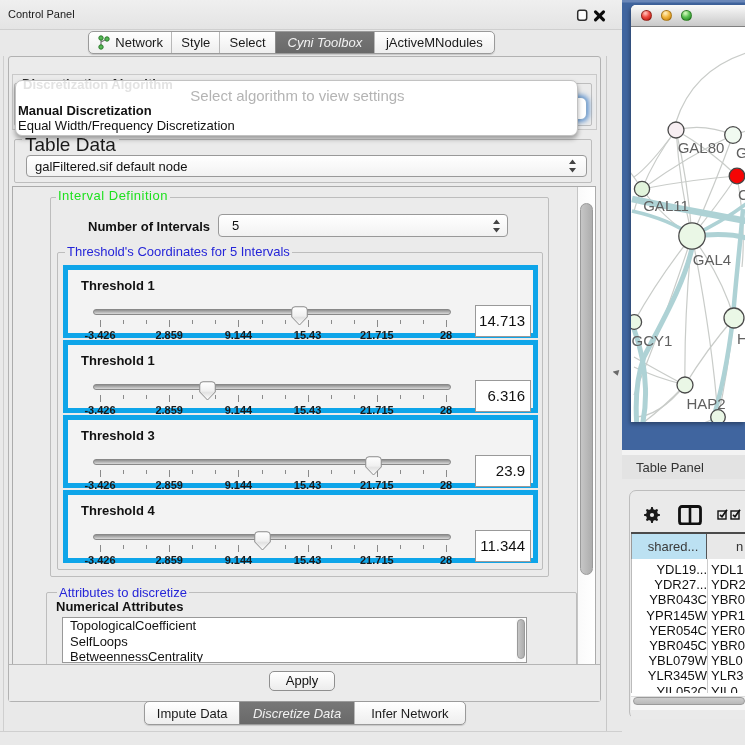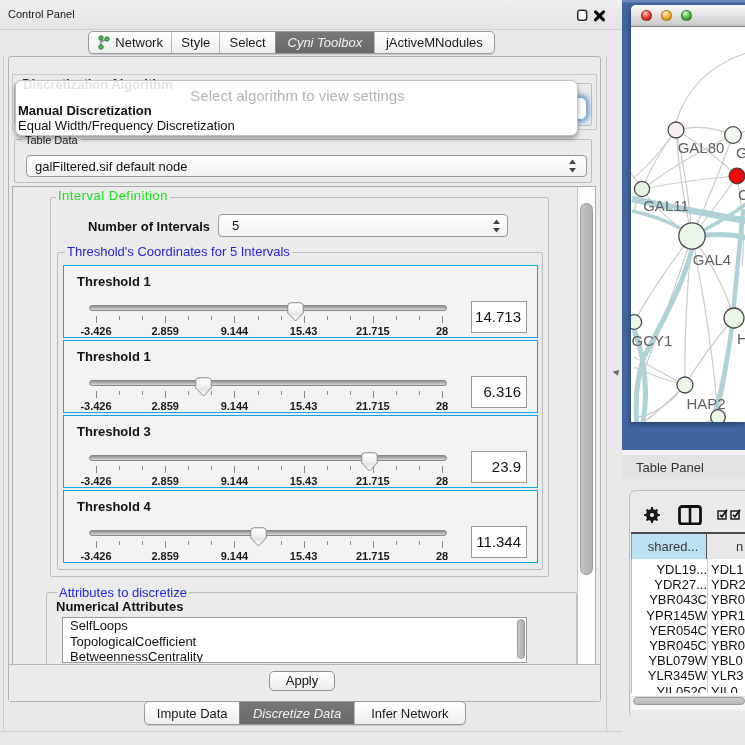--- a/index.html
+++ b/index.html
@@ -17,21 +17,21 @@
 .tabbar .dark { background:linear-gradient(#777777,#696969); color:#f2f2f2; border-left:1px solid #8a8a8a;font-style:italic; }
 
 #content { position:absolute; left:8px; top:56px; width:593px; height:646px;
   border:1px solid #b2b2b2; border-radius:3px; background:#ebebeb; }
 .group { position:absolute; border:1px solid #bdbdbd; border-radius:2px; }
 .combo { position:absolute; background:linear-gradient(#ffffff,#f2f2f2); border:1px solid #999;
   border-radius:4px; font-size:13px; color:#111; display:flex; align-items:center; padding-left:8px; }
 .spin { position:absolute; right:6px; top:50%; transform:translateY(-50%); width:9px; height:14px; }
 
 .tblock { position:absolute; left:63px; width:475px; height:73px; background:#f3f3f3;
-  border:1px solid #0ea5e9; }
+  border:5px solid #0ea5e9; }
 .ttitle { position:absolute; left:13px; top:8px; font-size:13px; font-weight:bold; color:#111; }
 .track { position:absolute; left:25px; top:39px; width:358px; height:6px; border-radius:3px;
   background:linear-gradient(#8f8f8f,#d9d9d9); border:1px solid #888; }
 .tick { position:absolute; width:1px; background:#8a8a8a; }
 .ticklab { position:absolute; width:60px; text-align:center; font-size:11px; font-weight:bold; color:#1a1a1a; }
 .thumb { position:absolute; top:36px; }
 .vbox { position:absolute; left:407px; top:35px; width:56px; height:32px; background:#fff;
   border:1px solid #999; font-size:15px; color:#111; text-align:right; line-height:30px; padding-right:5px; }
 
 #attrlist { position:absolute; left:62px; top:617px; width:465px; height:46px; background:#fff;
@@ -102,21 +102,21 @@
 <div id="content"></div>
 
 
 <div class="abs" style="left:12px;top:74px;width:585px;height:56px;border:1px solid #c9c9c9"></div>
 <div class="group" style="left:14px;top:83px;width:578px;height:43px"></div>
 <div class="abs" style="left:22px;top:76px;font-size:13px;font-weight:bold;color:#2a2a2a;z-index:5;clip-path:inset(0 0 8px 0)">Discretization Algorithm</div>
 <div class="abs" style="left:500px;top:97px;width:87px;height:23px;background:#fff;border:1px solid #86a9cc;border-radius:6px;box-shadow:0 0 5px 2px rgba(74,134,203,0.85);z-index:6"></div>
 
 
 <div class="group" style="left:14px;top:139px;width:578px;height:44px"></div>
-<div class="abs" style="left:22px;top:134px;font-size:11px;color:#1a1a1a;background:#ebebeb;padding:0 3px;z-index:5">Table Data</div>
+<div class="abs" style="left:22px;top:134px;font-size:19px;color:#1a1a1a;background:#ebebeb;padding:0 3px;z-index:5">Table Data</div>
 <div class="combo" style="left:26px;top:155px;width:561px;height:22px;z-index:6">galFiltered.sif default node
   <svg class="spin" style="right:9px" width="9" height="14" viewBox="0 0 9 14">
       <path d="M4.5 0.5 L8 5 L1 5 Z M4.5 13.5 L1 9 L8 9 Z" fill="#444"></path>
     </svg>
 </div>
 
 
 <div id="popup">
   <div class="abs" style="left:7px;top:-4px;font-size:13px;font-weight:bold;color:#e3e3e3">Discretization Algorithm</div>
   <div class="abs" style="left:0;top:6px;width:563px;text-align:center;font-size:15px;color:#b4b4b4">Select algorithm to view settings</div>
@@ -263,22 +263,22 @@
     <path d="M 4 0.75 L 13 0.75 Q 16.25 0.75 16.25 4 L 16.25 11 L 8.5 19 L 0.75 11 L 0.75 4 Q 0.75 0.75 4 0.75 Z" fill="url(#thumbgrad)" stroke="#8a8a8a" stroke-width="1"></path>
   </svg>
   <div class="vbox">11.344</div>
 </div>
 
 
 <div class="group" style="left:46px;top:592px;width:531px;height:80px"></div>
 <div class="abs" style="left:57px;top:585px;color:#2525d8;font-size:13px;background:#ebebeb;padding:0 2px;position:absolute">Attributes to discretize</div>
 <div class="abs" style="left:56px;top:599px;font-size:13px;font-weight:bold;color:#111">Numerical Attributes</div>
 <div id="attrlist">
+  <div>TopologicalCoefficient</div>
   <div>SelfLoops</div>
-  <div>TopologicalCoefficient</div>
   <div>BetweennessCentrality</div>
 </div>
 <div class="vscroll" style="left:516px;top:618px;width:10px;height:44px"></div>
 <div class="vthumb" style="left:517px;top:619px;width:8px;height:40px"></div>
 
 
 <div class="abs" style="left:9px;top:664px;width:591px;height:37px;background:#ebebeb;border-top:1px solid #b5b5b5"></div>
 <div id="applybtn">Apply</div>
 
 

